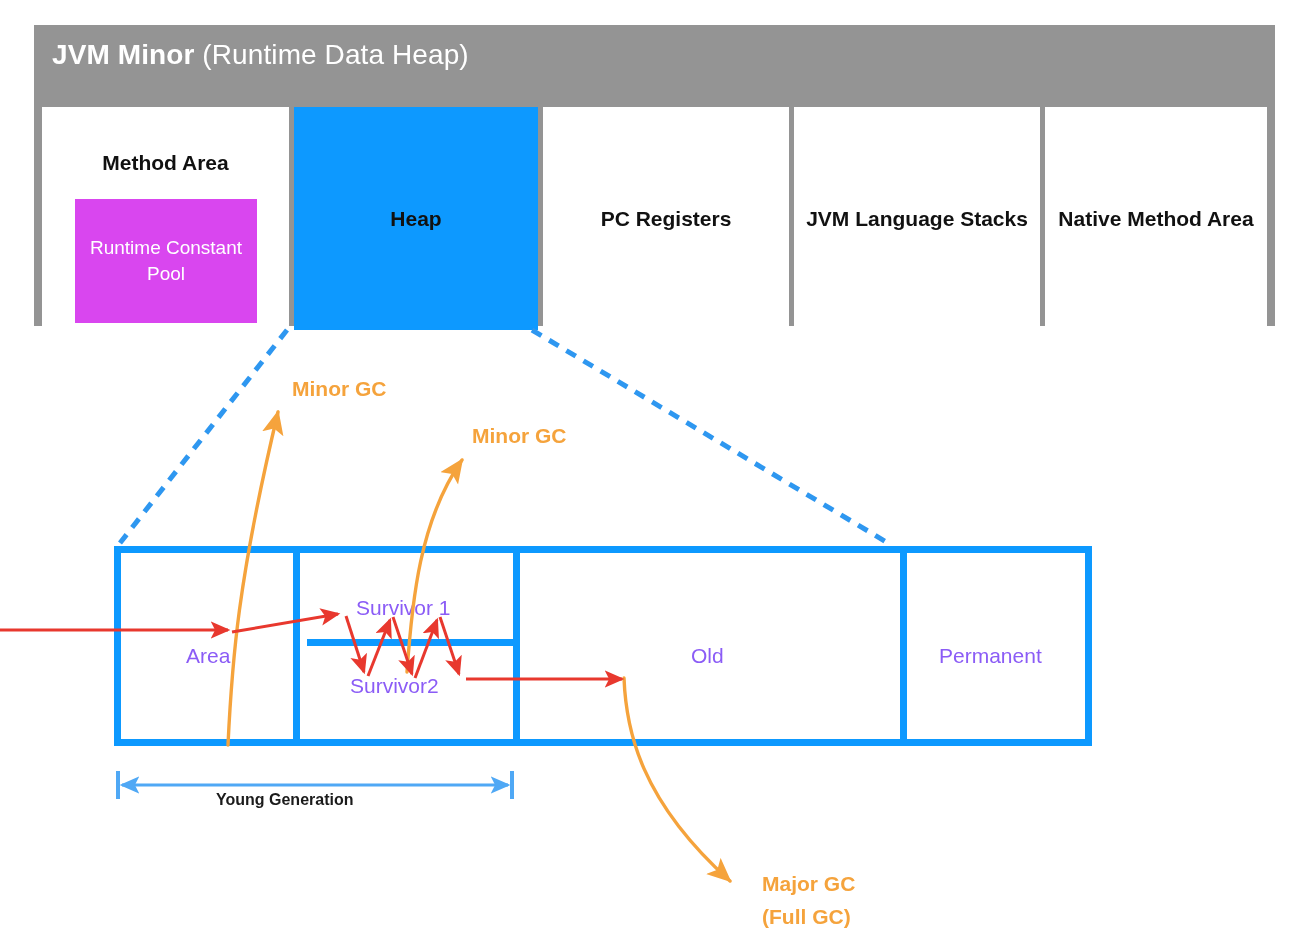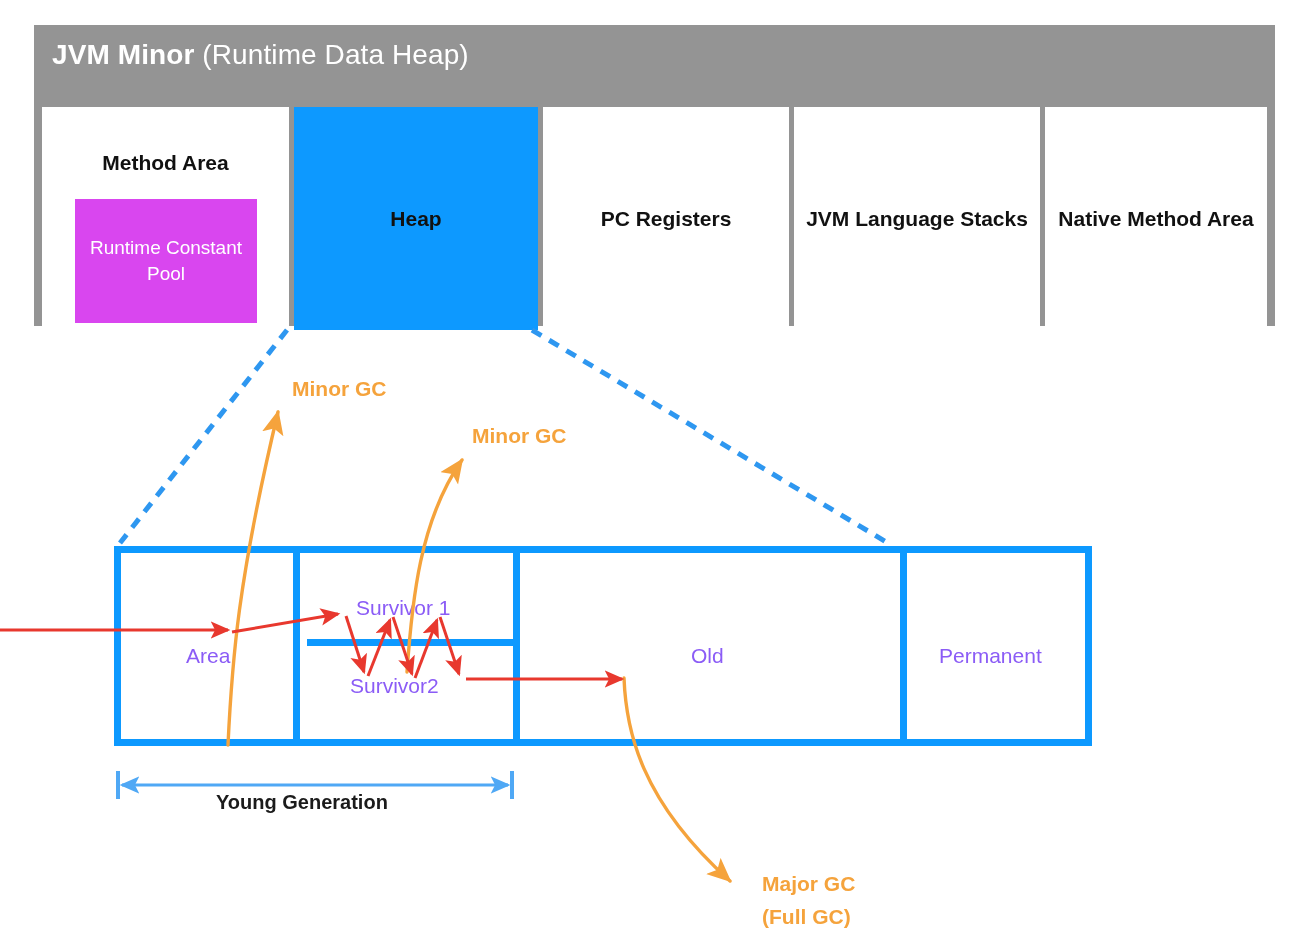--- a/index.html
+++ b/index.html
@@ -123,21 +123,21 @@
   .lbl-eden  { left: 65px;  top: 91px; }
   .lbl-surv1 { left: 235px; top: 43px; }
   .lbl-surv2 { left: 229px; top: 121px; }
   .lbl-old   { left: 570px; top: 91px; }
   .lbl-perm  { left: 818px; top: 91px; }
 
   
   .yg-label {
     position: absolute;
     left: 216px; top: 791px;
-    font-size: 20px;
+    font-size: 16px;
     font-weight: bold;
     color: #1b1b1b;
     white-space: nowrap;
   }
 
   
   .gc-label {
     position: absolute;
     font-size: 21px;
     font-weight: bold;

